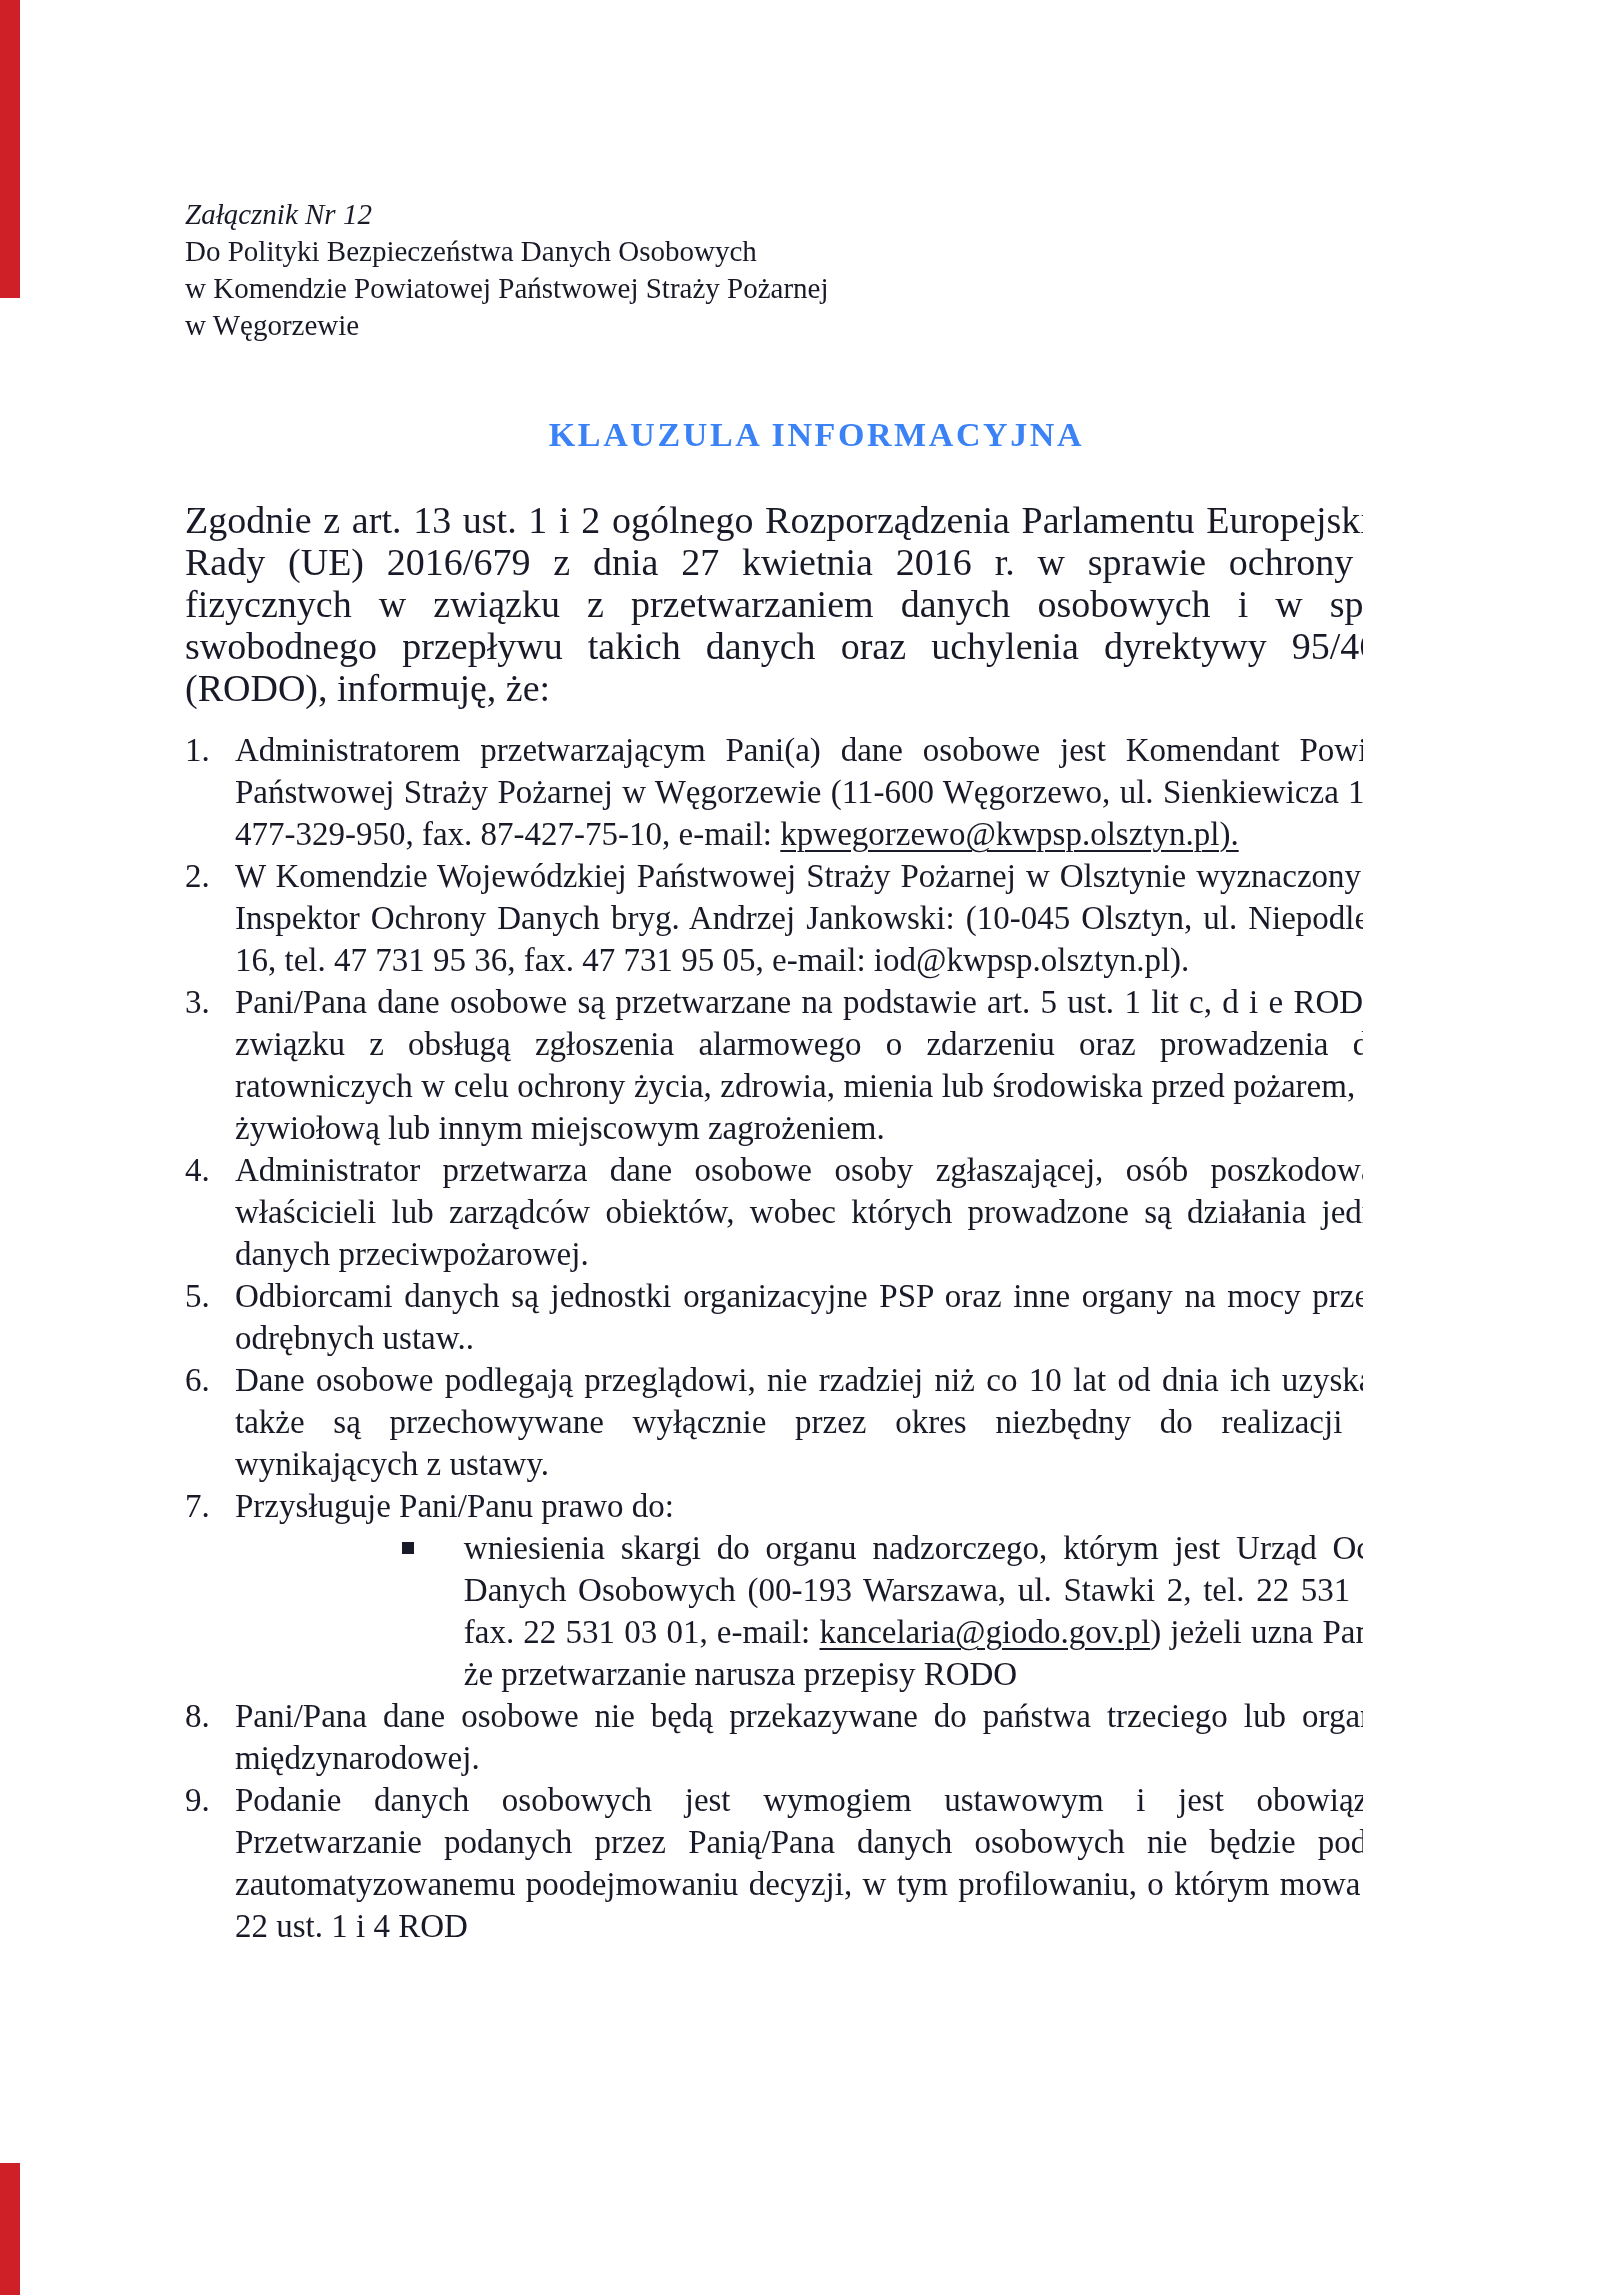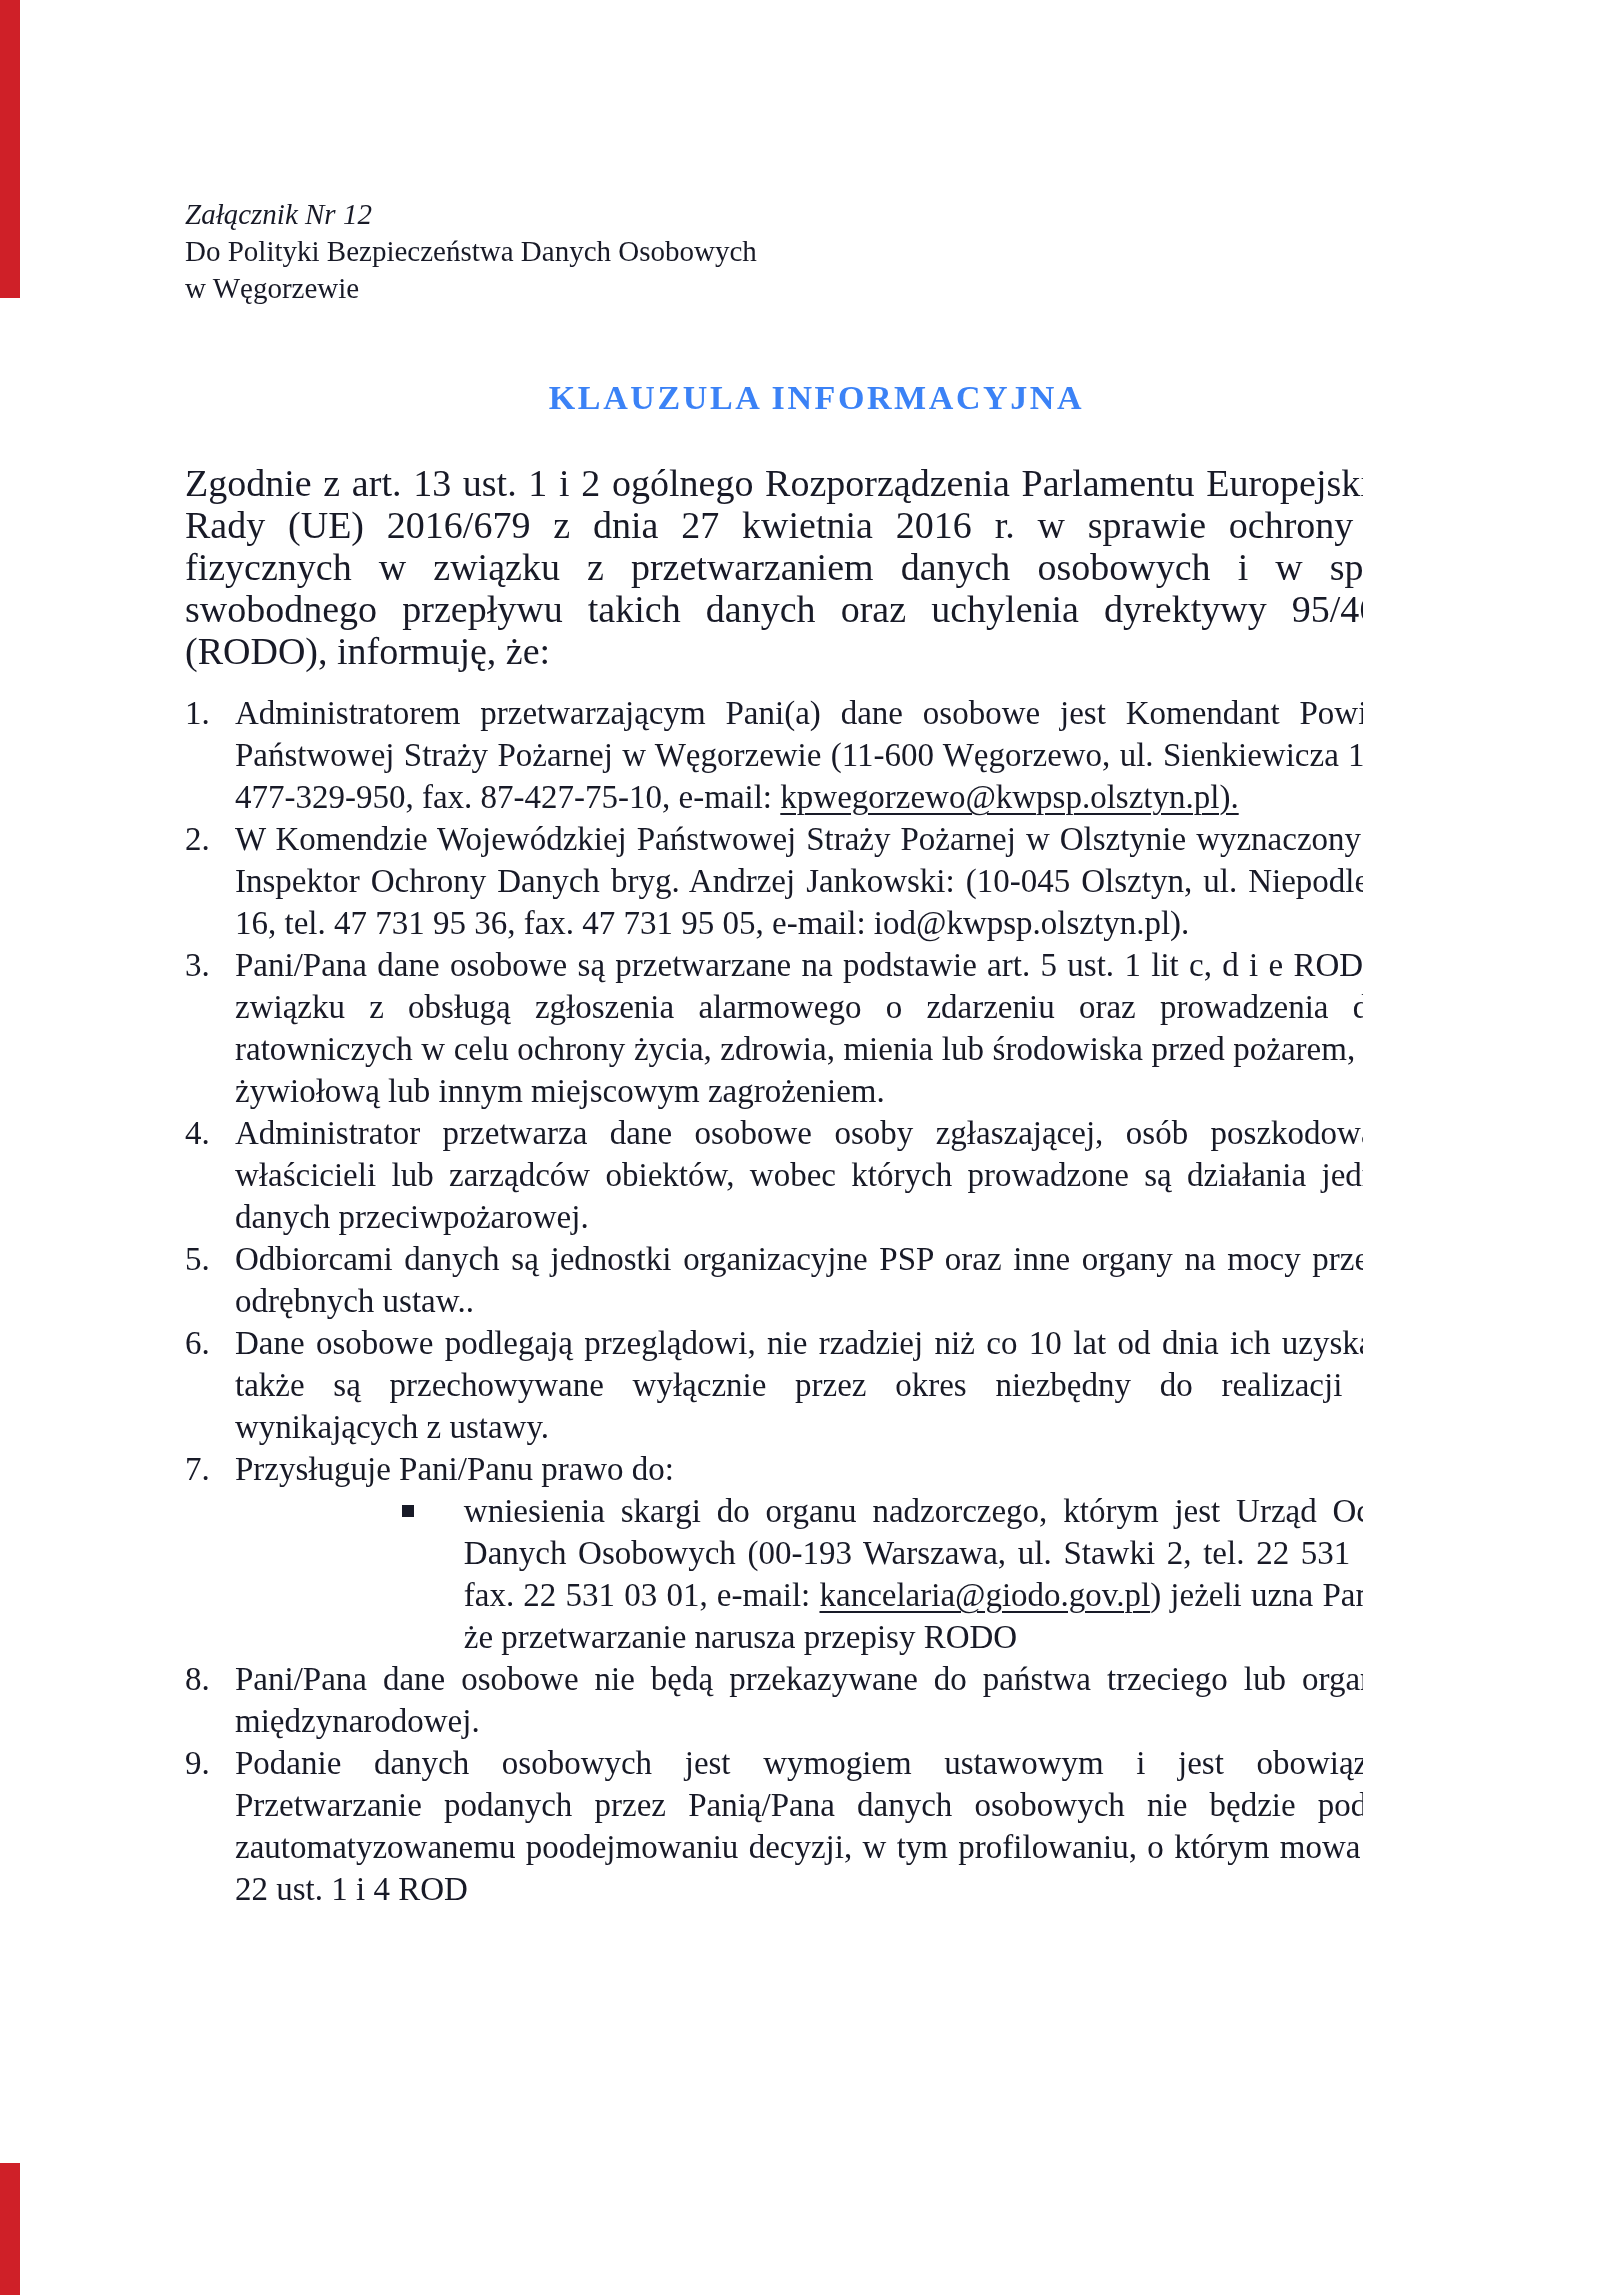--- a/index.html
+++ b/index.html
@@ -99,20 +99,21 @@
 <body>
 
 <div class="page">
   <div class="artifact-bar top" style="background: rgb(207, 32, 40);"></div>
   <div class="artifact-bar bottom" style="background: rgb(207, 32, 40);"></div>
 
   <div class="content">
     <div class="hdr">
       <p class="italic">Załącznik Nr 12</p>
       <p>Do Polityki Bezpieczeństwa Danych Osobowych</p>
+      <p>w Komendzie Powiatowej Państwowej Straży Pożarnej</p>
       <p>w Węgorzewie</p>
     </div>
 
     <h1 class="doc-title">KLAUZULA INFORMACYJNA</h1>
 
     <p class="intro">Zgodnie z art. 13 ust. 1 i 2 ogólnego Rozporządzenia Parlamentu Europejskiego i Rady (UE) 2016/679 z dnia 27 kwietnia 2016 r. w sprawie ochrony osób fizycznych w związku z przetwarzaniem danych osobowych i w sprawie swobodnego przepływu takich danych oraz uchylenia dyrektywy 95/46/WE (RODO), informuję, że:</p>
 
     <ol class="clauses" id="clause-list">
         <li>
           <span class="num">1.</span>

